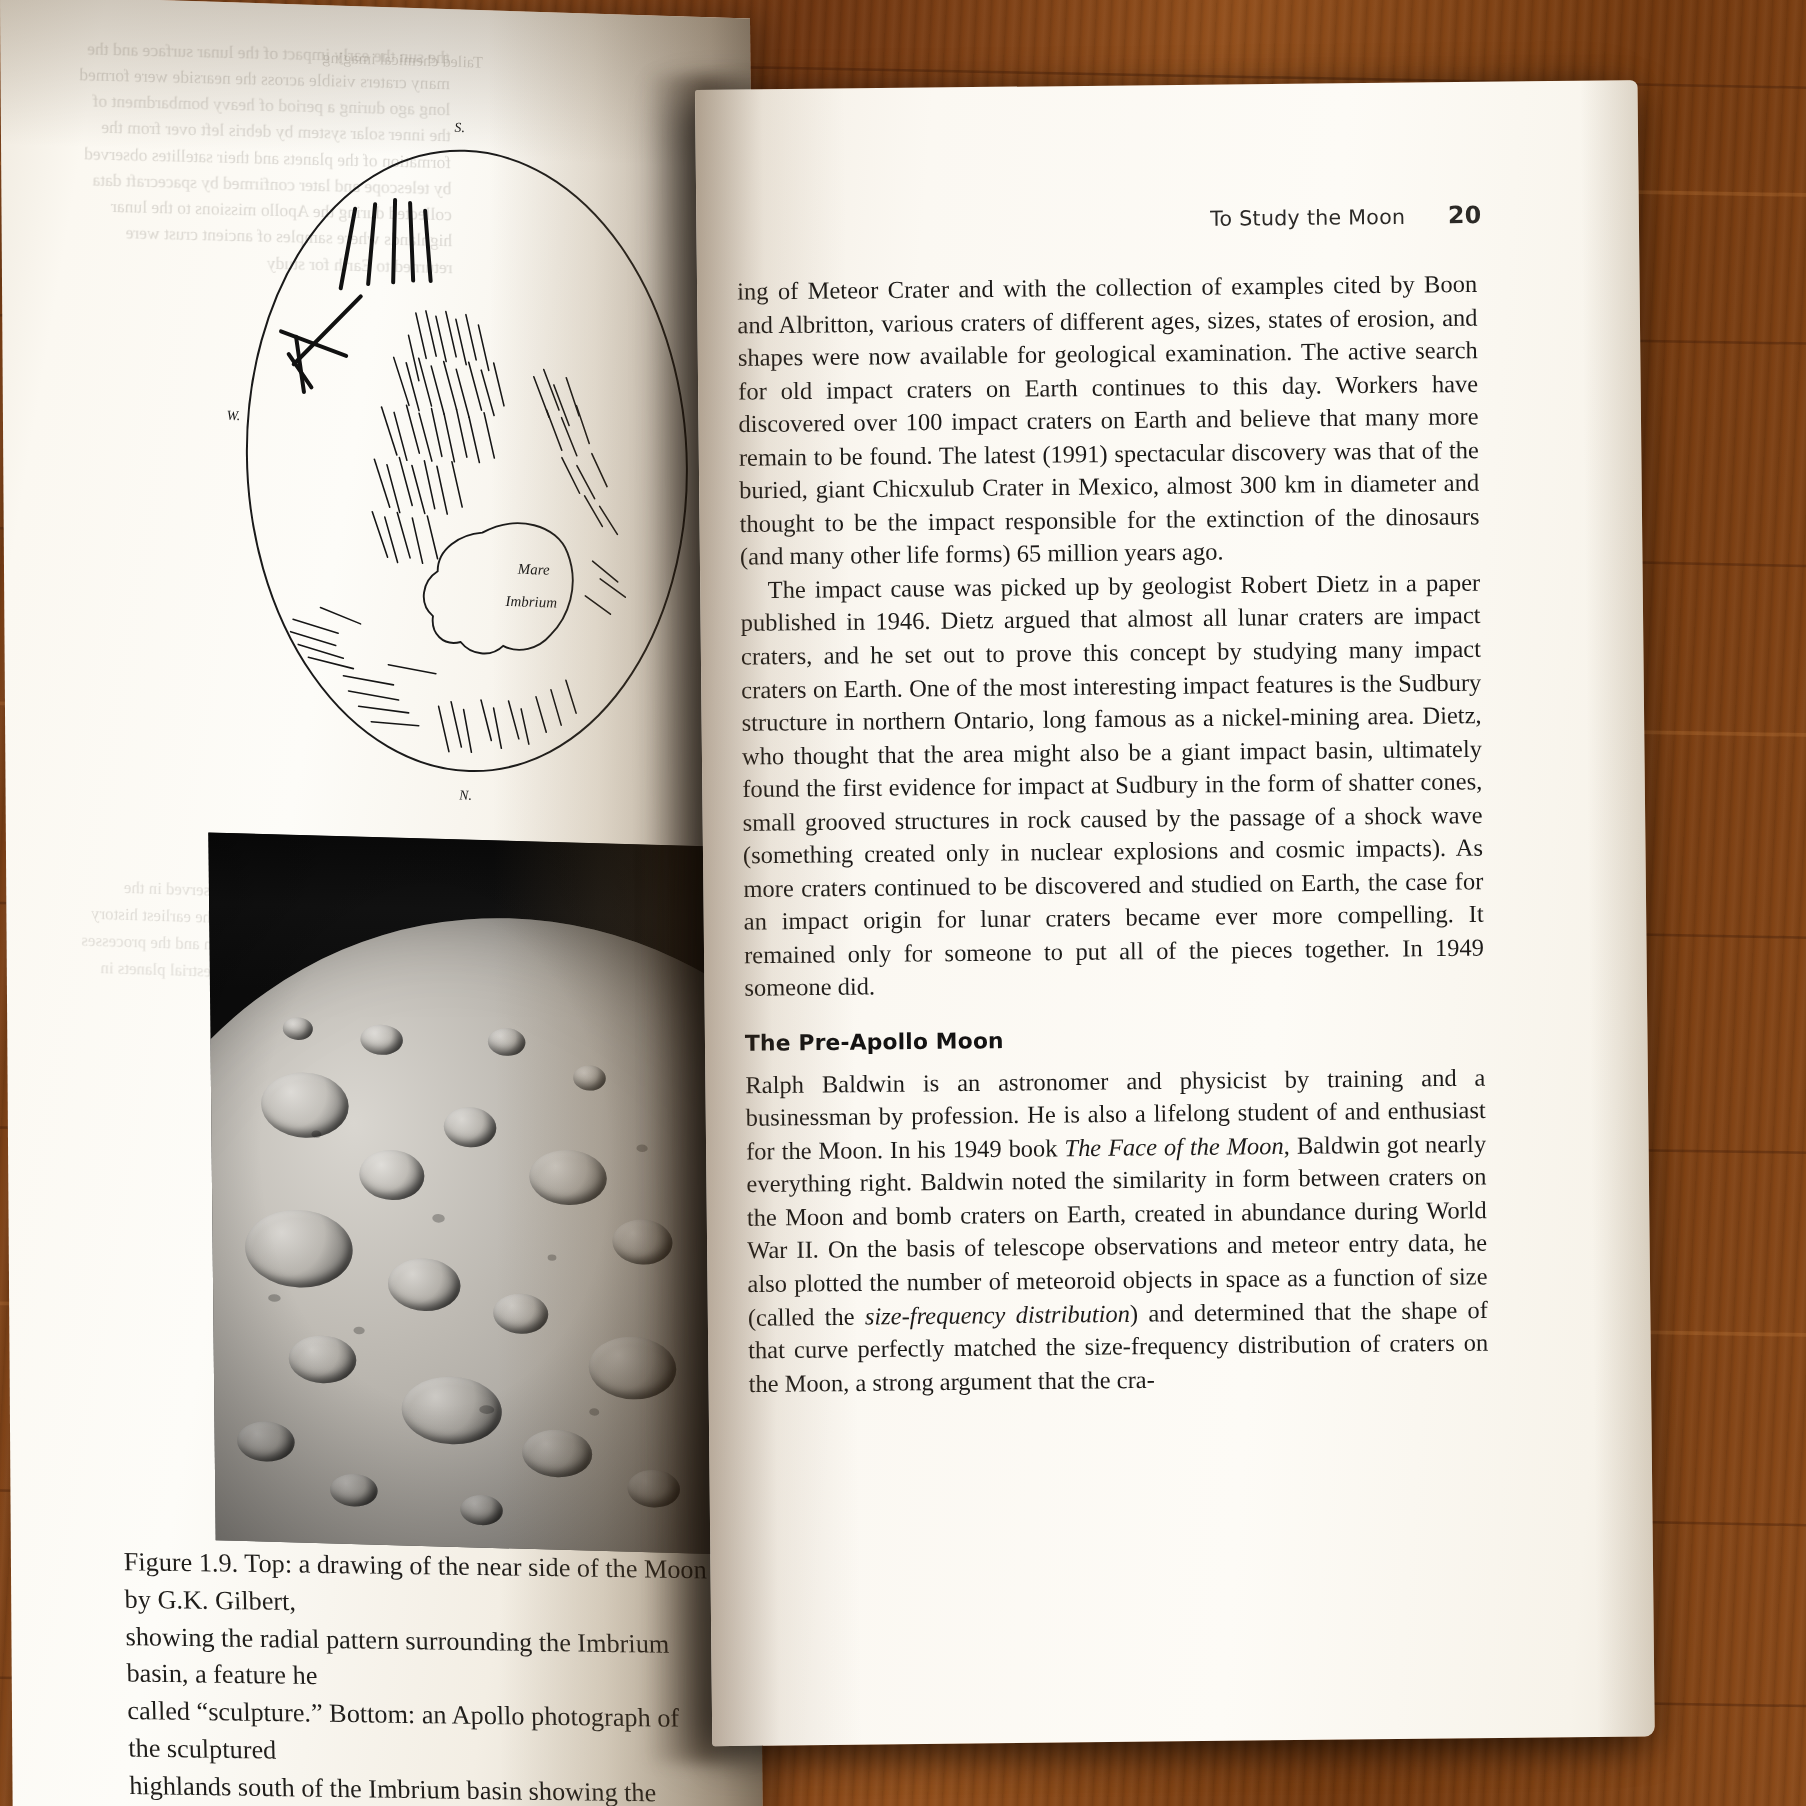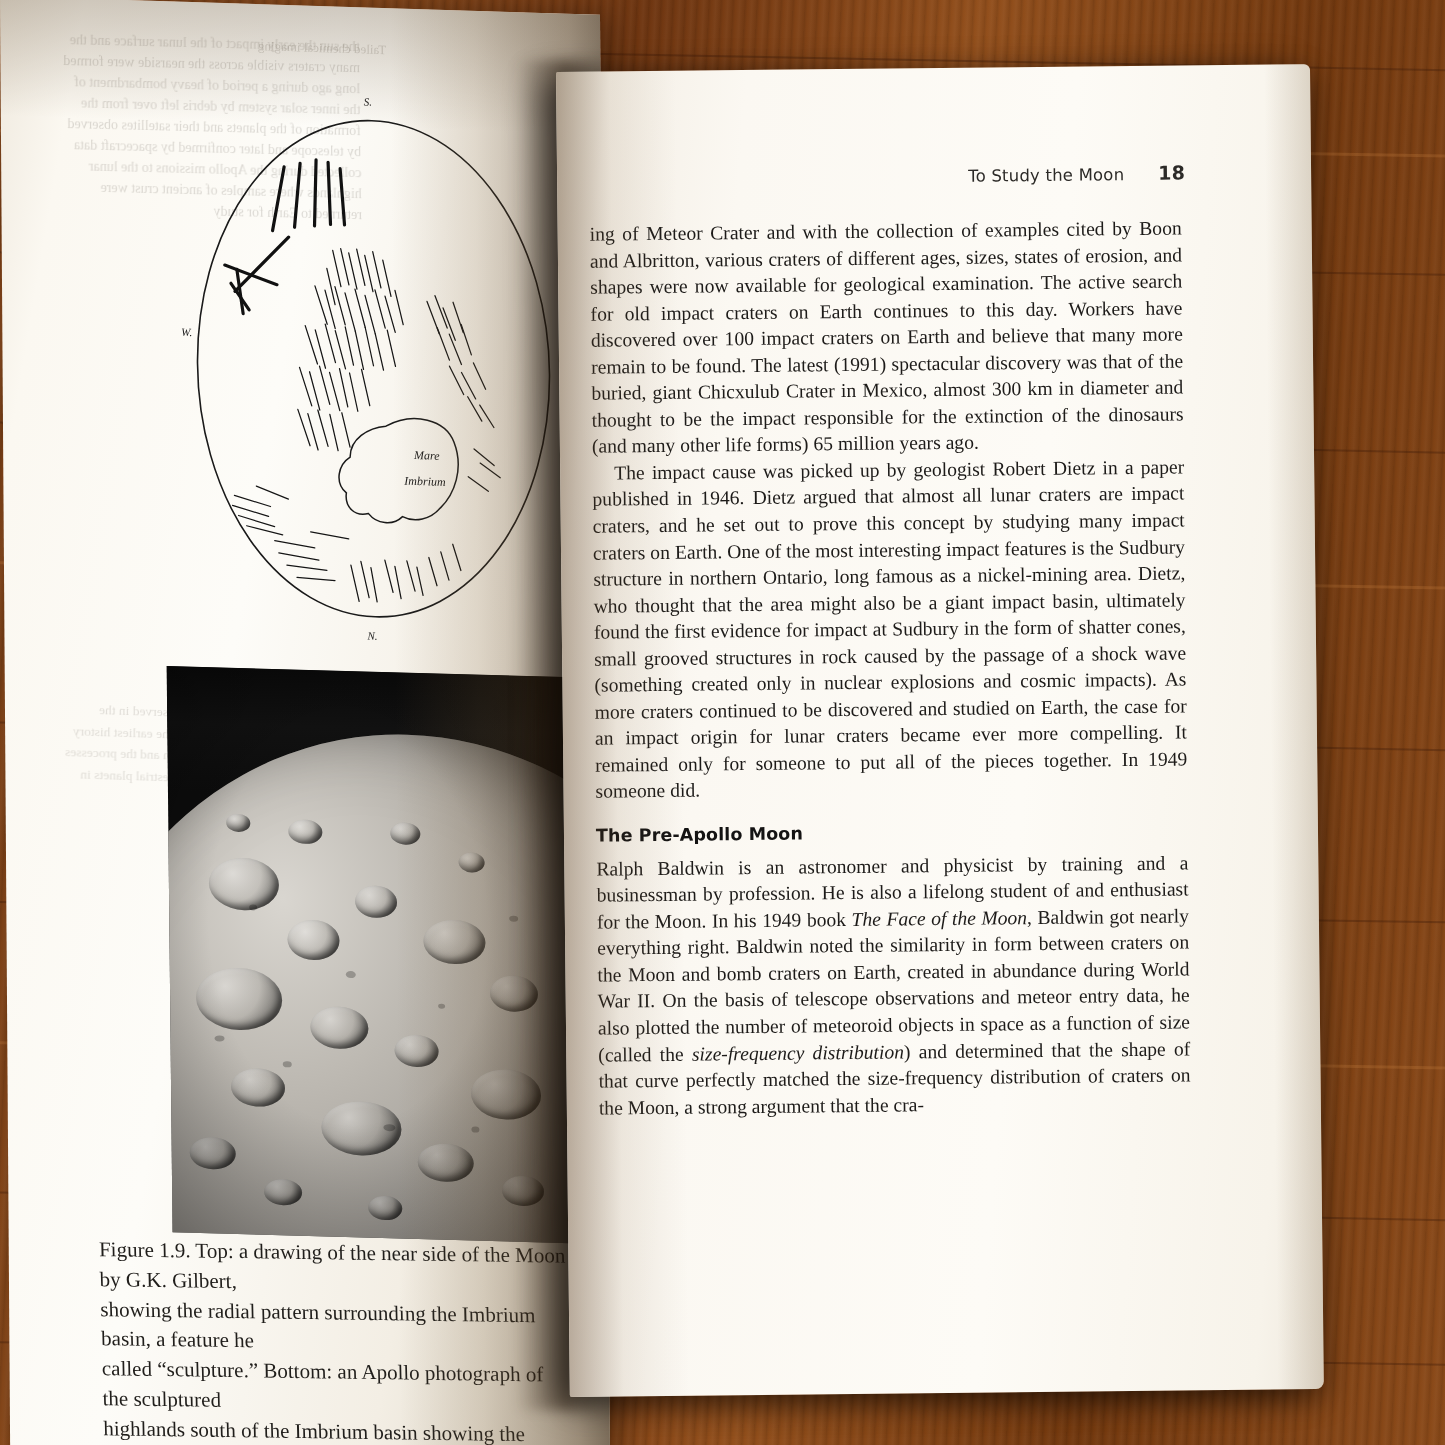--- a/index.html
+++ b/index.html
@@ -476,21 +476,21 @@
         <div class="left-top-shade"></div>
       </div>
     </div>
 
     <div class="spine-shadow"></div>
 
     <div class="page-right">
 
       <div class="running-head">
         <span>To Study the Moon</span>
-        <span class="folio">18</span>
+        <span class="folio">20</span>
       </div>
 
       <div class="body-col">
         <p>ing of Meteor Crater and with the collection of examples cited by Boon and Albritton, various craters of different ages, sizes, states of erosion, and shapes were now available for geological examination. The active search for old impact craters on Earth continues to this day. Workers have discovered over 100 impact craters on Earth and believe that many more remain to be found. The latest (1991) spectacular discovery was that of the buried, giant Chicxulub Crater in Mexico, almost 300 km in diameter and thought to be the impact responsible for the extinction of the dinosaurs (and many other life forms) 65 million years ago.</p>
         <p>The impact cause was picked up by geologist Robert Dietz in a paper published in 1946. Dietz argued that almost all lunar craters are impact craters, and he set out to prove this concept by studying many impact craters on Earth. One of the most interesting impact features is the Sudbury structure in northern Ontario, long famous as a nickel-mining area. Dietz, who thought that the area might also be a giant impact basin, ultimately found the first evidence for impact at Sudbury in the form of shatter cones, small grooved structures in rock caused by the passage of a shock wave (something created only in nuclear explosions and cosmic impacts). As more craters continued to be discovered and studied on Earth, the case for an impact origin for lunar craters became ever more compelling. It remained only for someone to put all of the pieces together. In 1949 someone did.</p>
 
         <div class="sec-head">The Pre-Apollo Moon</div>
 
         <p class="after-head"><span>Ralph Baldwin is an astronomer and physicist by training and a businessman by profession. He is also a lifelong student of and enthusiast for the Moon. In his 1949 book </span><em>The Face of the Moon</em><span>, Baldwin got nearly everything right. Baldwin noted the similarity in form between craters on the Moon and bomb craters on Earth, created in abundance during World War II. On the basis of telescope observations and meteor entry data, he also plotted the number of meteoroid objects in space as a function of size (called the </span><em>size-frequency distribution</em><span>) and determined that the shape of that curve perfectly matched the size-frequency distribution of craters on the Moon, a strong argument that the cra-</span></p>
       </div>

